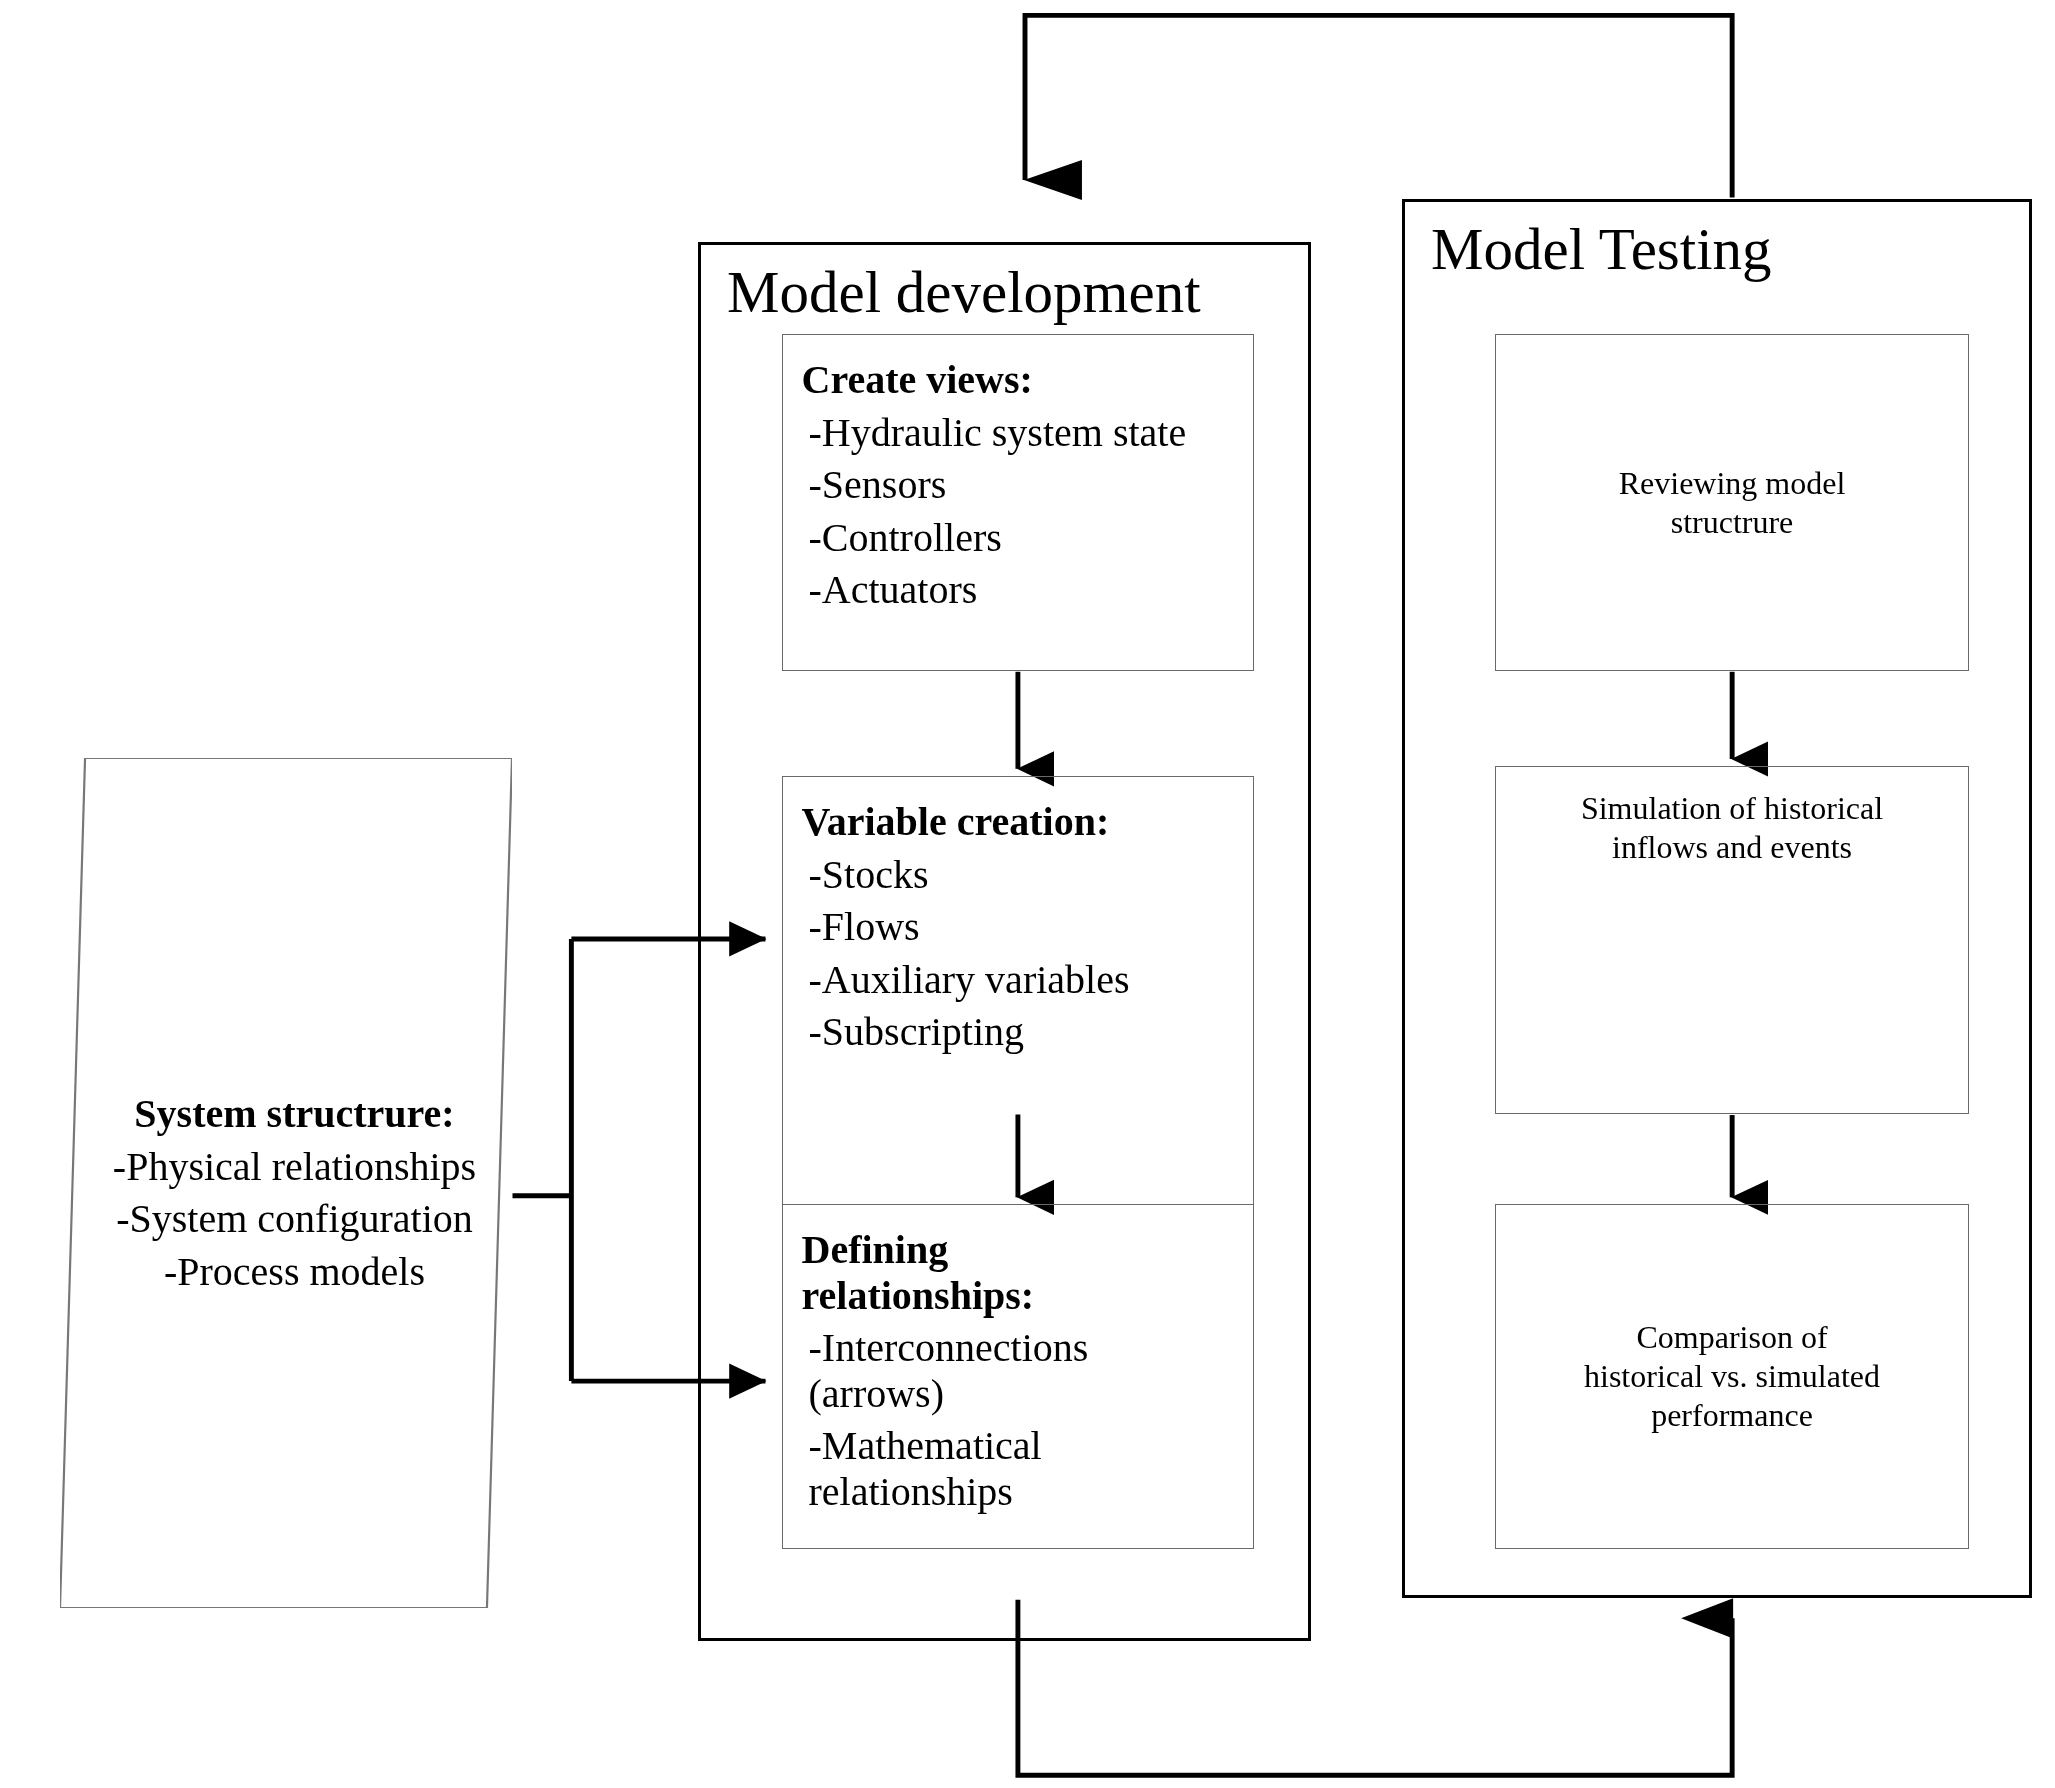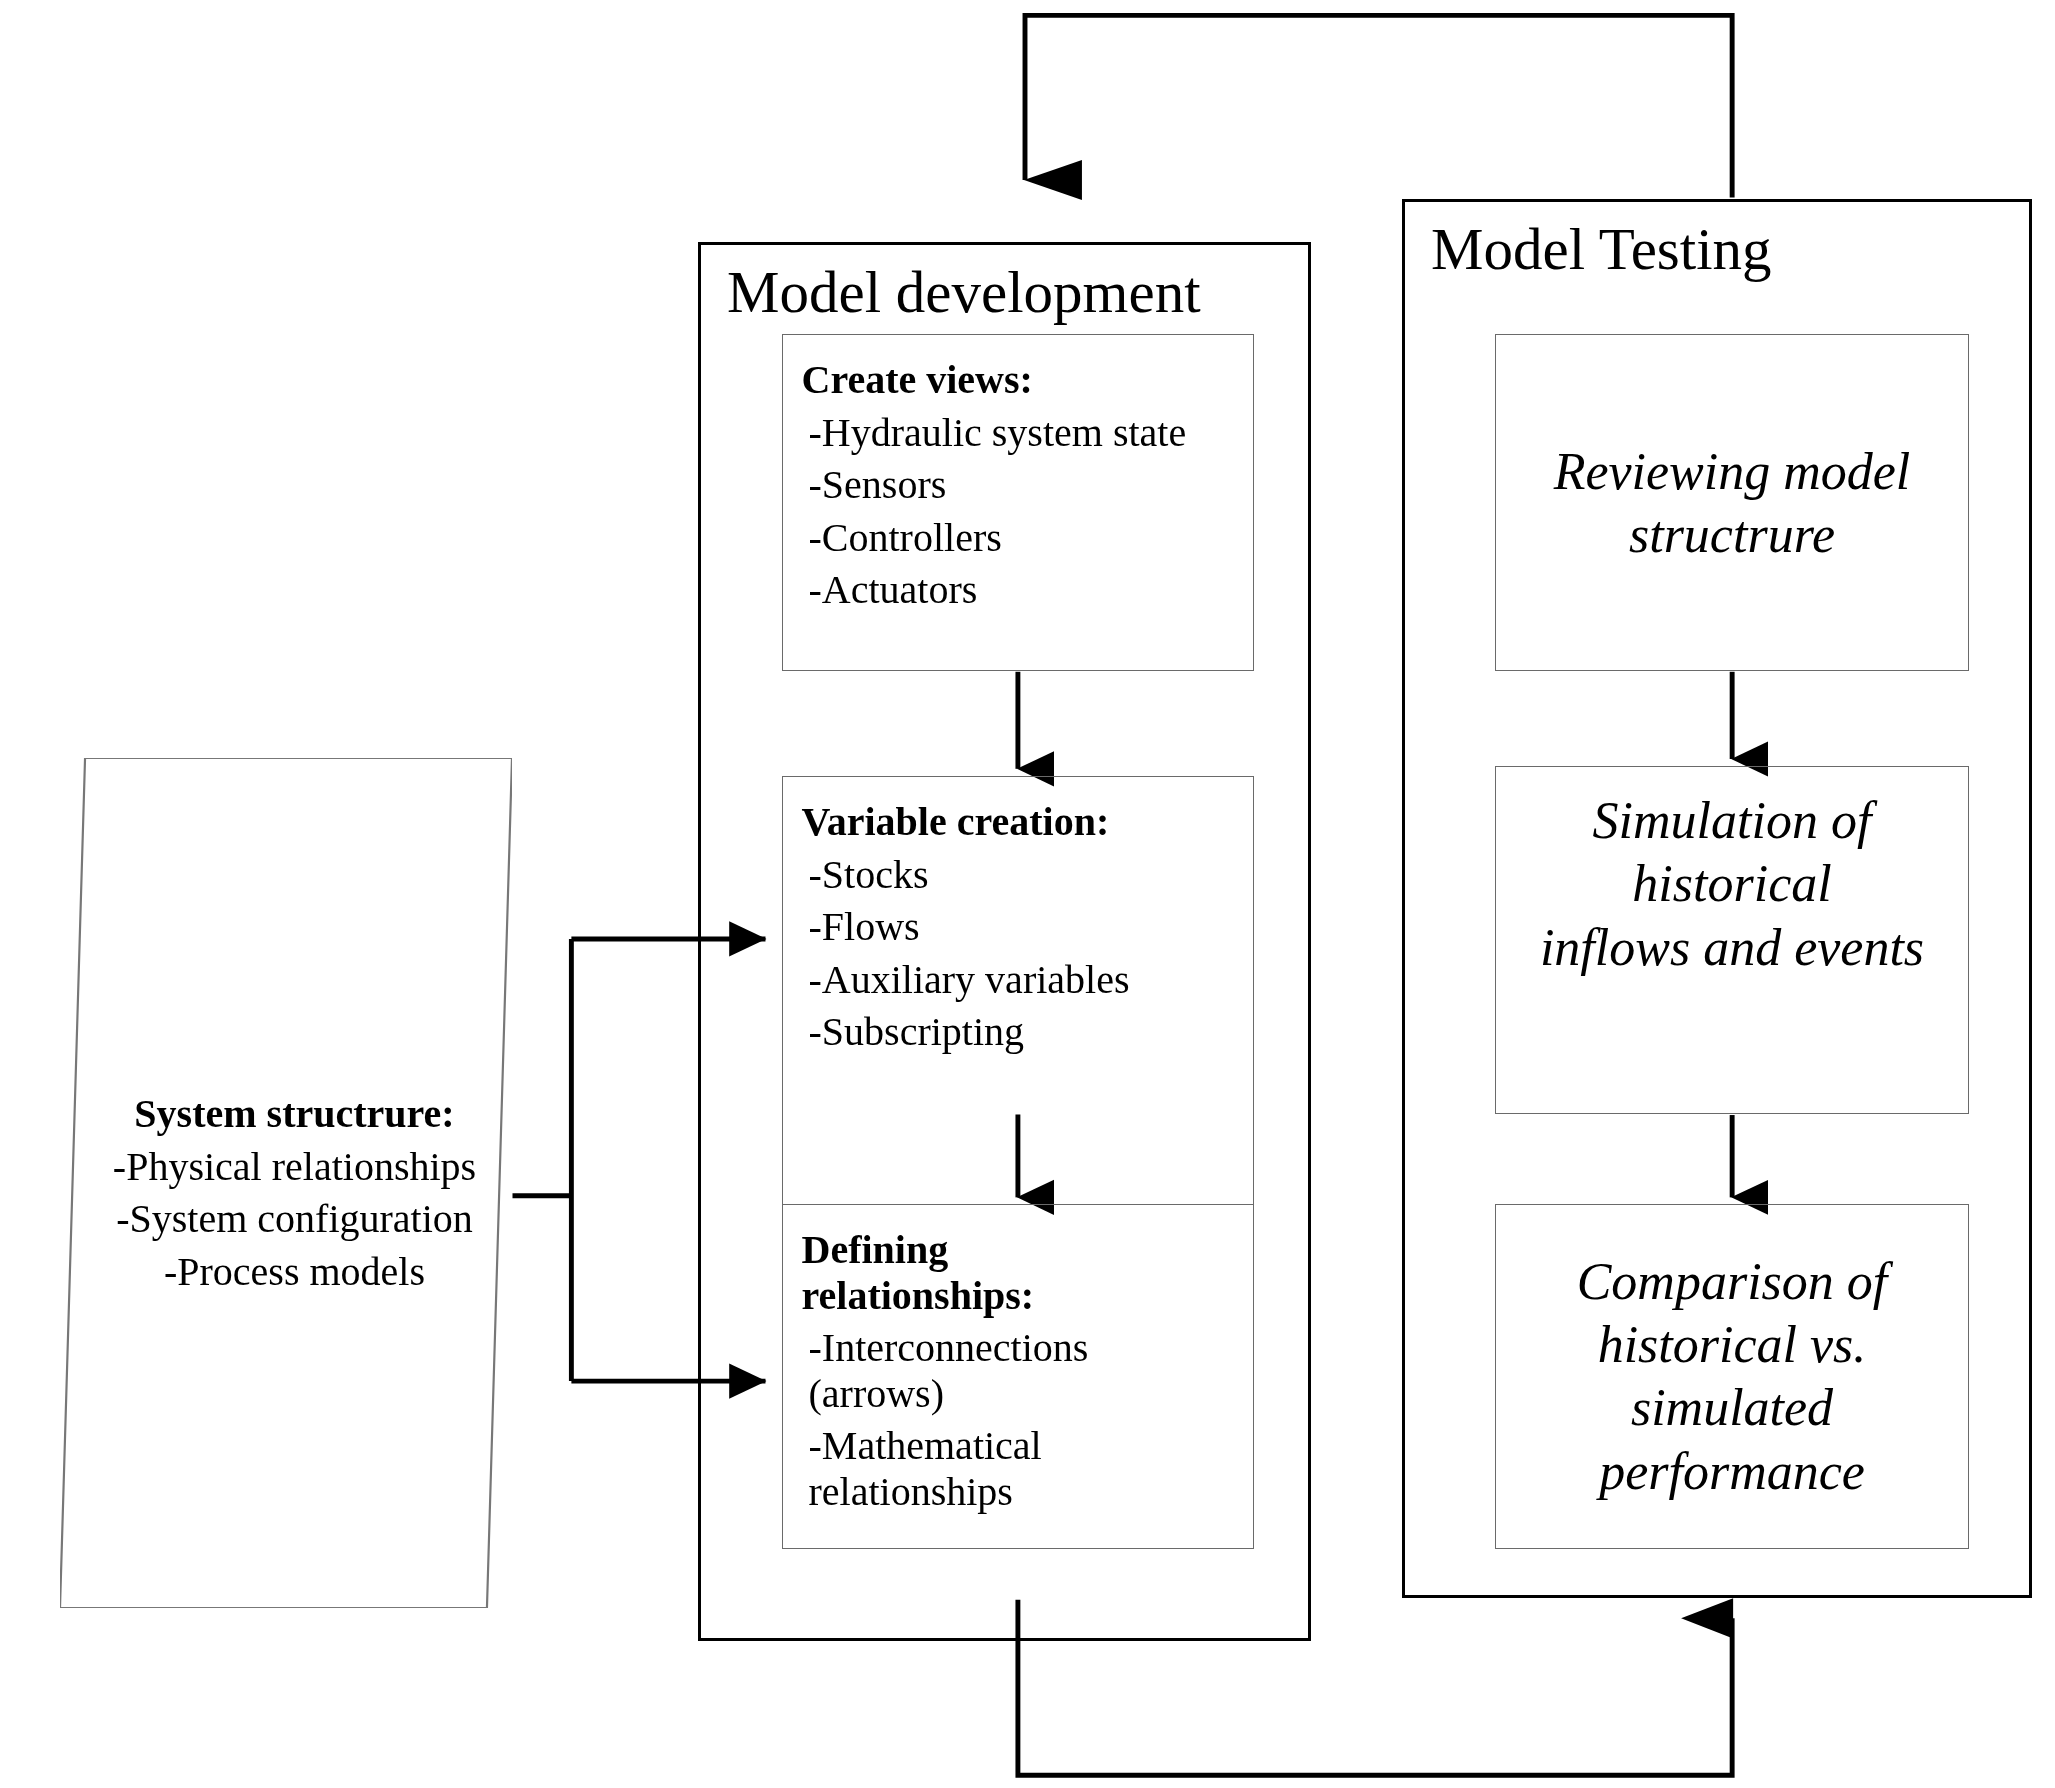--- a/index.html
+++ b/index.html
@@ -83,24 +83,23 @@
   .step-line {
     font-weight: 400;
     font-size: 40px;
     line-height: 1.14;
     margin: 7px;
     white-space: pre-line;
   }
   .step-centered {
     text-align: center;
     font-weight: 400;
-    font-size: 52px;
+    font-size: 32px;
     line-height: 1.22;
     margin: 0;
-    font-style: italic;
   }
 
   
   #box-create-views        { left: 782px; top: 334px;  width: 472px; height: 337px; }
   #box-variable-creation   { left: 782px; top: 776px; width: 472px; height: 429px; }
   #box-defining-relations  { left: 782px; top: 1204px; width: 472px; height: 345px; }
 
   
   #box-reviewing-structure { left: 1495px; top: 334px;  width: 474px; height: 337px; }
   #box-simulation-inflows  { left: 1495px; top: 766px; width: 474px; height: 348px; }

